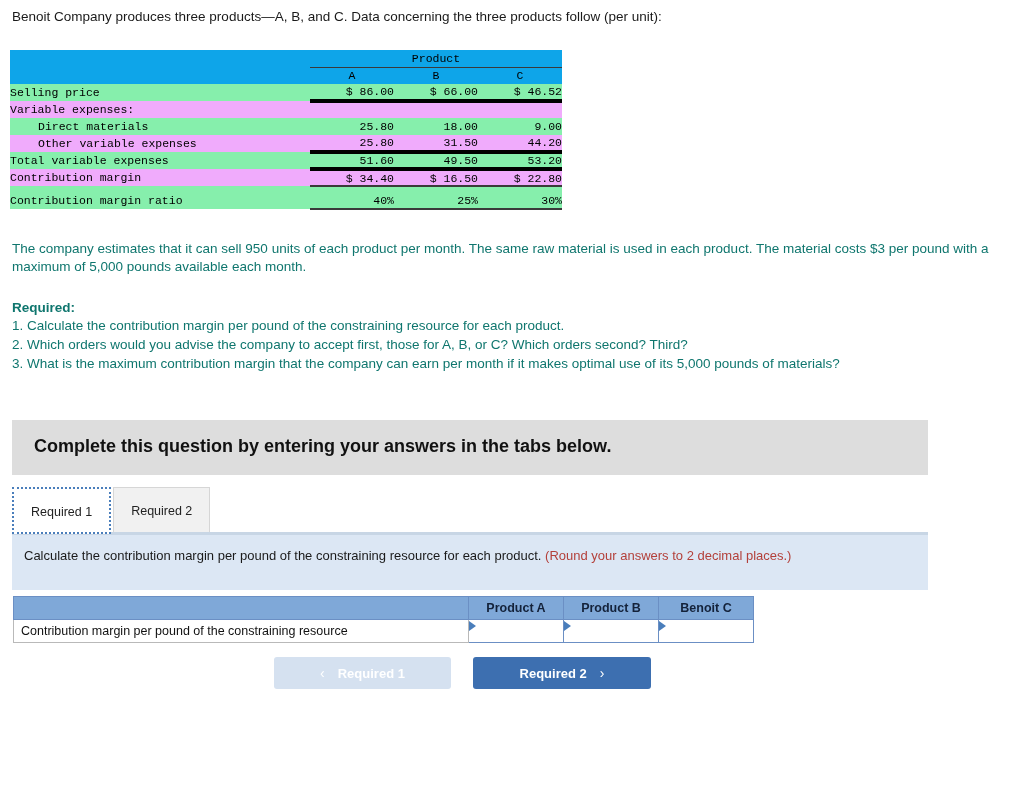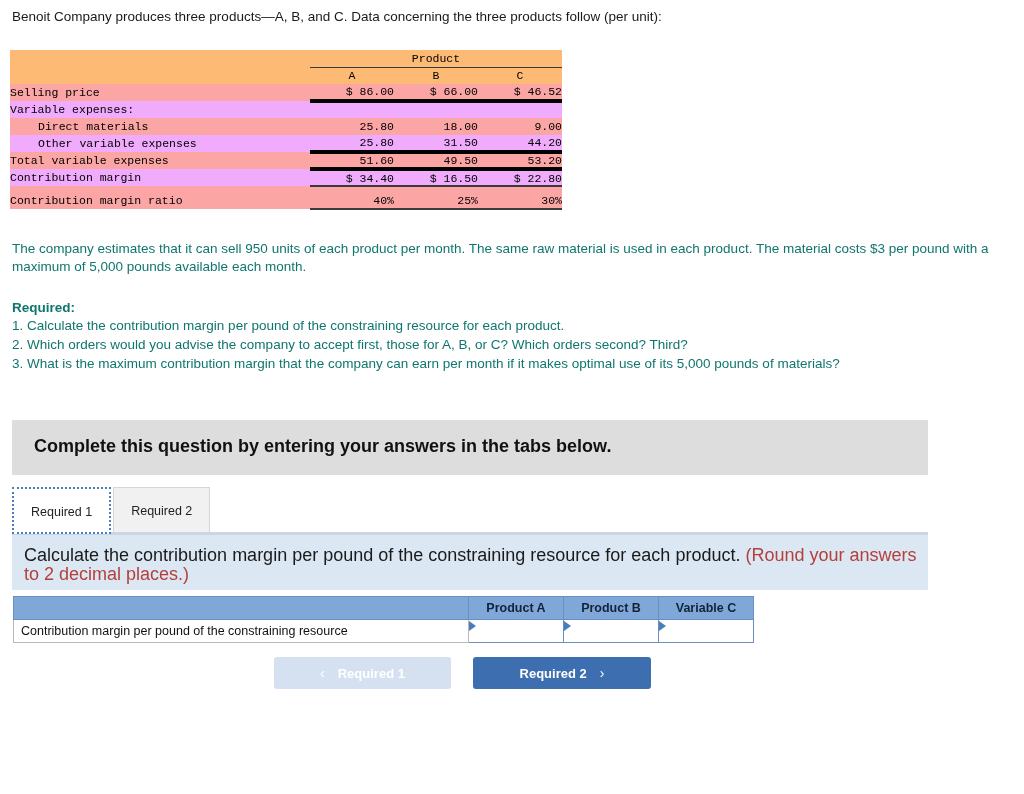--- a/index.html
+++ b/index.html
@@ -53,23 +53,23 @@
   }
   .lbl { text-align: left; padding-left: 14px; height: 17px; }
   .lbl.indent { padding-left: 28px; }
   .num {
     text-align: right;
     padding-right: 9px;
     width: 84px;
     height: 17px;
   }
   .num.ctr { text-align: center; padding-right: 0; }
-  .shade-head { background: #fdba74; }
+  .shade-head { background: #0ea5e9; }
   .row-alt { background: #f0abfc; }
-  .row-white { background: #fca5a5; }
+  .row-white { background: #86efac; }
   .bdr-b { border-bottom: 4px solid #000000; }
   .bdr-b-thick { border-bottom: 2px solid #3a3a3a; }
   .sp-row td { height: 6px; }
   .prod-span {
     text-align: center;
     border-bottom: 1px solid #3a3a3a;
     height: 16px;
   }
 
   
@@ -149,21 +149,21 @@
     top: 535px;
     width: 916px;
     height: 55px;
     background: #dce7f4;
   }
   .blue-panel .txt {
     position: absolute;
     left: 12px;
     top: 11px;
     width: 896px;
-    font-size: 18px;
+    font-size: 13px;
     line-height: 19px;
     color: #1a1a1a;
   }
   .red { color: #b3403a; }
 
   
   .ans-wrap {
     position: absolute;
     left: 13px;
     top: 596px;
@@ -350,21 +350,21 @@
     </div>
   </div>
 
   <div class="ans-wrap">
     <table class="ans">
       <tbody>
           <tr>
         <th class="blank"></th>
         <th>Product A</th>
         <th>Product B</th>
-        <th>Variable C</th>
+        <th>Benoit C</th>
       </tr>
       <tr>
         <td class="rowlabel">Contribution margin per pound of the constraining resource</td>
         <td class="inputcell">
           <span class="marker"></span>
         </td>
         <td class="inputcell">
           <span class="marker"></span>
         </td>
         <td class="inputcell">

